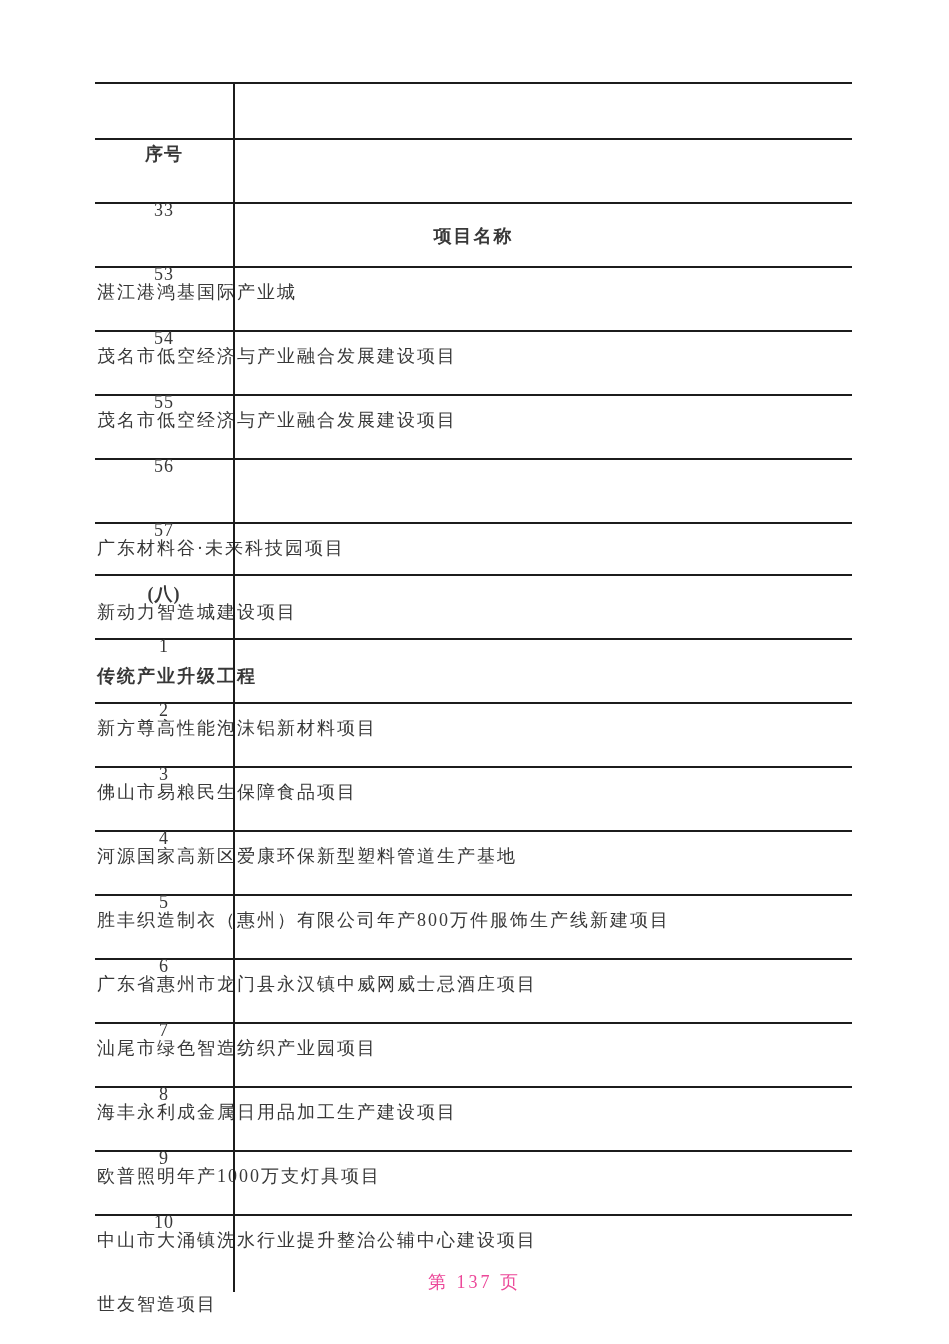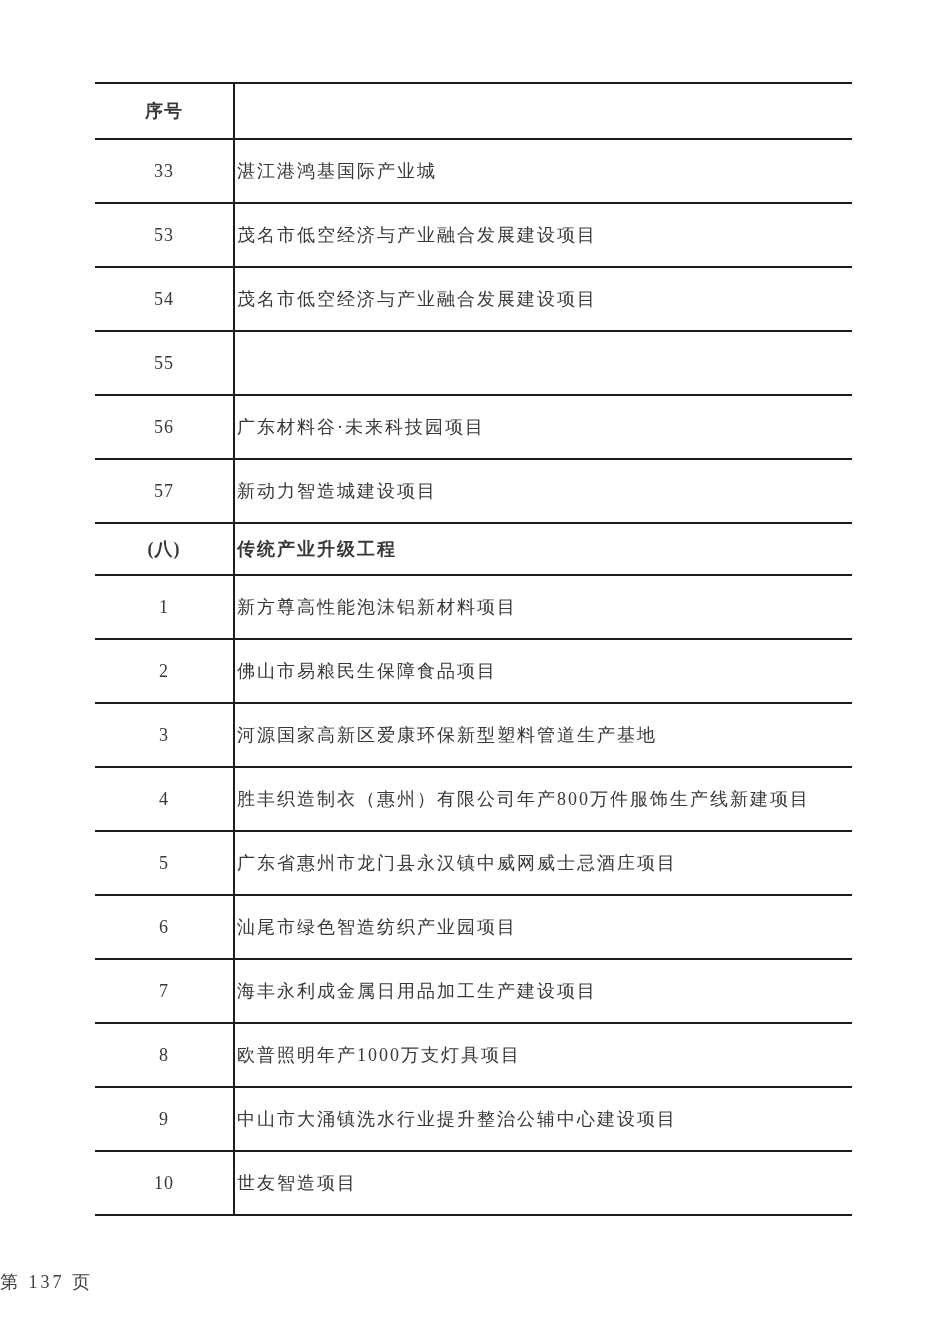--- a/index.html
+++ b/index.html
@@ -20,20 +20,21 @@
     position: absolute;
     left: 95px;
     top: 82px;
     width: 757px;
     border-top: 2px solid #1c1c1c;
   }
   .row {
     display: flex;
     border-bottom: 2px solid #1c1c1c;
     box-sizing: border-box;
+    flex-direction: column;
   }
   .cell {
     box-sizing: border-box;
   }
   .cell.idx {
     width: 140px;
     border-right: 2px solid #1c1c1c;
     display: flex;
     align-items: center;
     justify-content: center;
@@ -66,33 +67,34 @@
     height: 52px;
   }
   .row.section .cell {
     font-weight: bold;
   }
   .footer {
     position: absolute;
     left: 0;
     top: 1270px;
     width: 949px;
-    text-align: left;
+    text-align: center;
     font-size: 18px;
     letter-spacing: 3px;
-    color: #404040;
+    color: #ec4899;
   }
 </style>
 </head>
 <body>
 
 <div class="page">
   <div class="table">
     <div class="row header-row">
       <div class="cell idx">序号</div>
+      <div class="cell name">项目名称</div>
     </div>
     <div id="rows">
         <div class="row normal">
           <div class="cell idx">33</div>
           <div class="cell name">湛江港鸿基国际产业城</div>
         </div>
         <div class="row normal">
           <div class="cell idx">53</div>
           <div class="cell name">茂名市低空经济与产业融合发展建设项目</div>
         </div>

